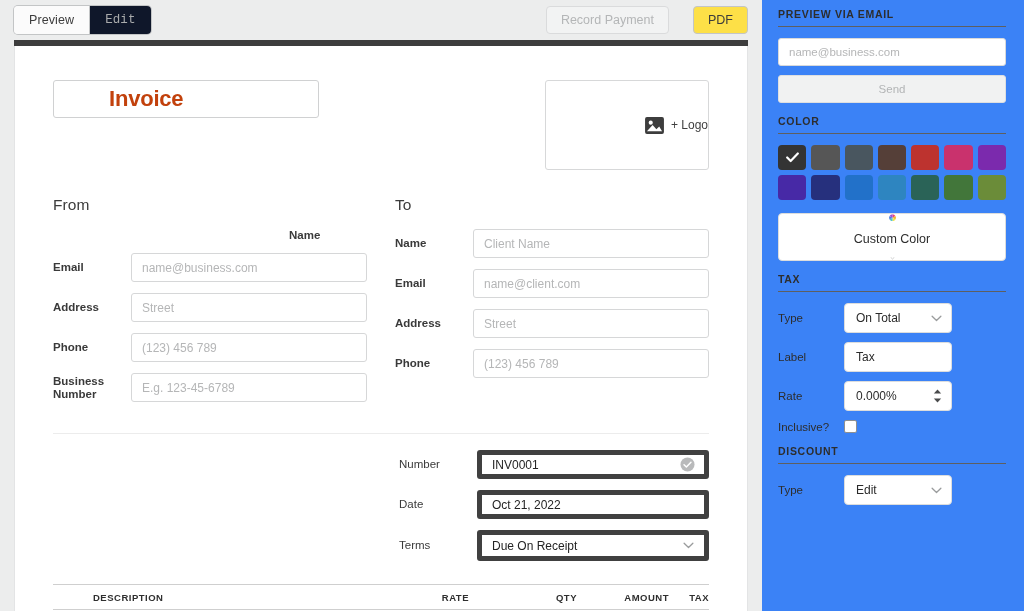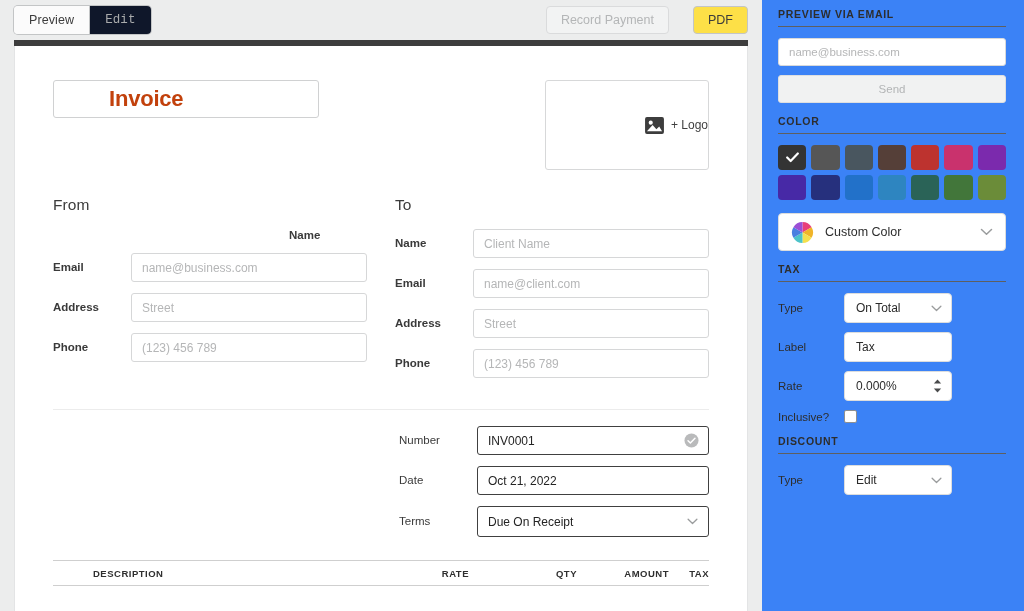--- a/index.html
+++ b/index.html
@@ -75,21 +75,21 @@
   }
 
   
   .divider { height: 1px; background: #ececec; margin: 20px 38px 0 38px; }
 
   
   .meta { padding: 16px 38px 0 38px; }
   .meta .frow { margin-bottom: 11px; }
   .meta .flabel { font-size: 11.5px; font-weight: normal; color: #3a3a3a; width: 78px; }
   .meta-input {
-    width: 232px; height: 29px; border: 1px solid #404040; border-radius: 3px;
+    width: 232px; height: 29px; border: 5px solid #404040; border-radius: 3px;
     display: flex; align-items: center; padding: 0 10px; position: relative;
     font-size: 12px; color: #242424; background: #fff; cursor: text;
   }
   .meta-input.tall { height: 31px; }
   .chk-circle { position: absolute; right: 9px; width: 15px; height: 15px; }
   .chev { position: absolute; right: 10px; width: 11px; height: 7px; }
 
   
   .items { padding: 12px 38px 0 38px; }
   .th-row {
@@ -121,23 +121,23 @@
     background: #f1f2f2; display: flex; align-items: center; justify-content: center;
     font-size: 11.5px; color: #b3b5b6; cursor: default;
   }
   .swatch-grid { display: grid; grid-template-columns: repeat(7, 1fr); gap: 5px; }
   .swatch {
     height: 25px; border-radius: 4px; cursor: pointer;
     display: flex; align-items: center; justify-content: center;
   }
   .swatch svg { width: 13px; height: 11px; }
   .custom-color {
-    margin-top: 13px; height: 38px; background: #fff; border: 1px solid #dcdddd;
+    margin-top: 13px; height: 48px; background: #fff; border: 1px solid #dcdddd;
     border-radius: 4px; display: flex; align-items: center; padding: 0 12px;
-    gap: 11px; cursor: pointer;
+    gap: 11px; cursor: pointer; flex-direction: column;
   }
   .cc-label { font-size: 12.5px; color: #2d2d2d; flex: 1; }
   .srow { display: flex; align-items: center; margin-bottom: 9px; }
   .slabel { width: 66px; font-size: 11.5px; color: #2d2d2d; }
   .sfield {
     width: 108px; height: 30px; background: #fff; border: 1px solid #dcdddd;
     border-radius: 4px; display: flex; align-items: center; padding: 0 11px;
     font-size: 12px; color: #2a2a2a; position: relative; cursor: pointer;
   }
   .sfield .chev { right: 9px; }
@@ -194,20 +194,24 @@
               <div class="flabel">Email</div>
               <div class="finput">name@business.com</div>
             </div>
             <div class="frow">
               <div class="flabel">Address</div>
               <div class="finput">Street</div>
             </div>
             <div class="frow">
               <div class="flabel">Phone</div>
               <div class="finput">(123) 456 789</div>
+            </div>
+            <div class="frow">
+              <div class="flabel">Business Number</div>
+              <div class="finput">E.g. 123-45-6789</div>
             </div>
           </div>
 
           <div class="party">
             <div class="party-h">To</div>
             <div class="frow">
               <div class="flabel">Name</div>
               <div class="finput">Client Name</div>
             </div>
             <div class="frow">

